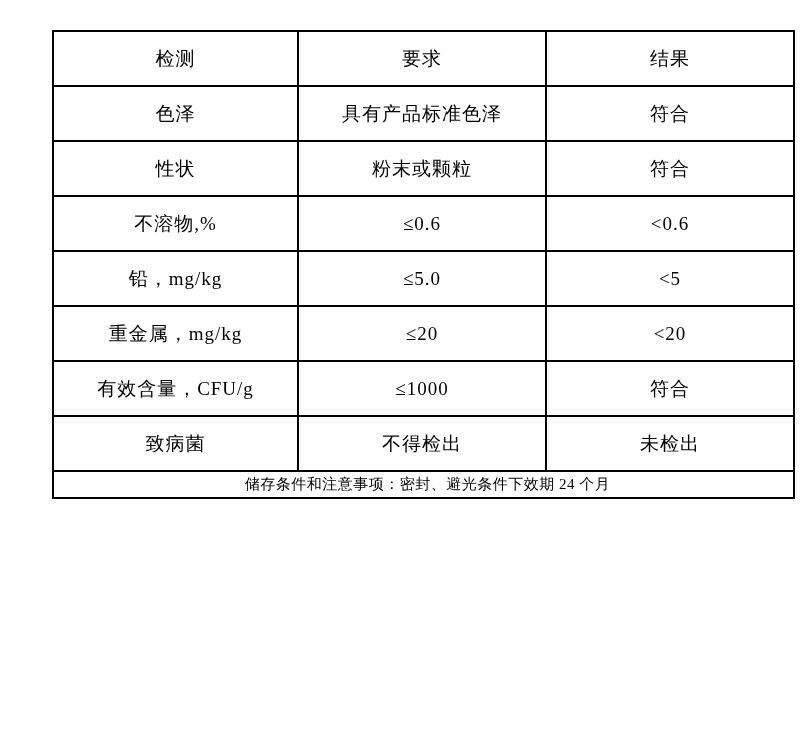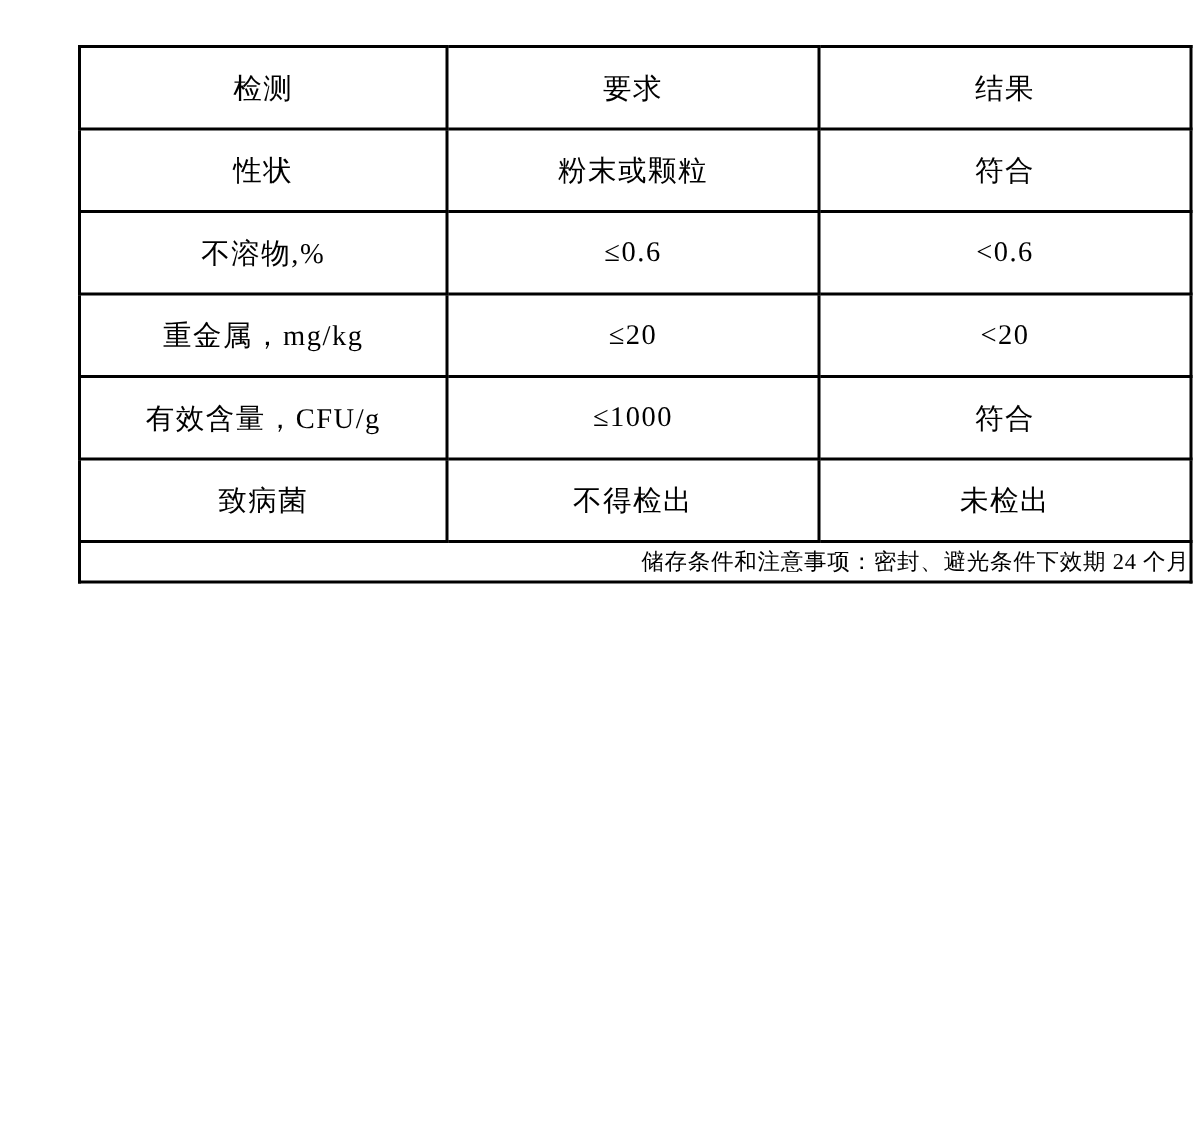--- a/index.html
+++ b/index.html
@@ -38,21 +38,21 @@
     vertical-align: middle;
     font-size: 19px;
     font-weight: normal;
     letter-spacing: 1px;
     padding: 2px 6px;
     overflow: hidden;
     white-space: nowrap;
   }
   table.report tr.footer-row td {
     height: 27px;
-    text-align: right;
+    text-align: center;
     font-size: 15px;
     letter-spacing: 0.5px;
     padding: 2px 0 2px 8px;
   }
 </style>
 </head>
 <body>
 
 <div class="page">
   <table class="report">
@@ -63,29 +63,39 @@
     </colgroup>
     <thead>
       <tr>
         <th>检测</th>
         <th>要求</th>
         <th>结果</th>
       </tr>
     </thead>
     <tbody>
 
+    <tr>
+          <td>色泽</td>
+          <td>具有产品标准色泽</td>
+          <td>符合</td>
+        </tr>
         <tr>
           <td>性状</td>
           <td>粉末或颗粒</td>
           <td>符合</td>
         </tr>
         <tr>
           <td>不溶物,%</td>
           <td>≤0.6</td>
           <td>&lt;0.6</td>
+        </tr>
+        <tr>
+          <td>铅，mg/kg</td>
+          <td>≤5.0</td>
+          <td>&lt;5</td>
         </tr>
         <tr>
           <td>重金属，mg/kg</td>
           <td>≤20</td>
           <td>&lt;20</td>
         </tr>
         <tr>
           <td>有效含量，CFU/g</td>
           <td>≤1000</td>
           <td>符合</td>

